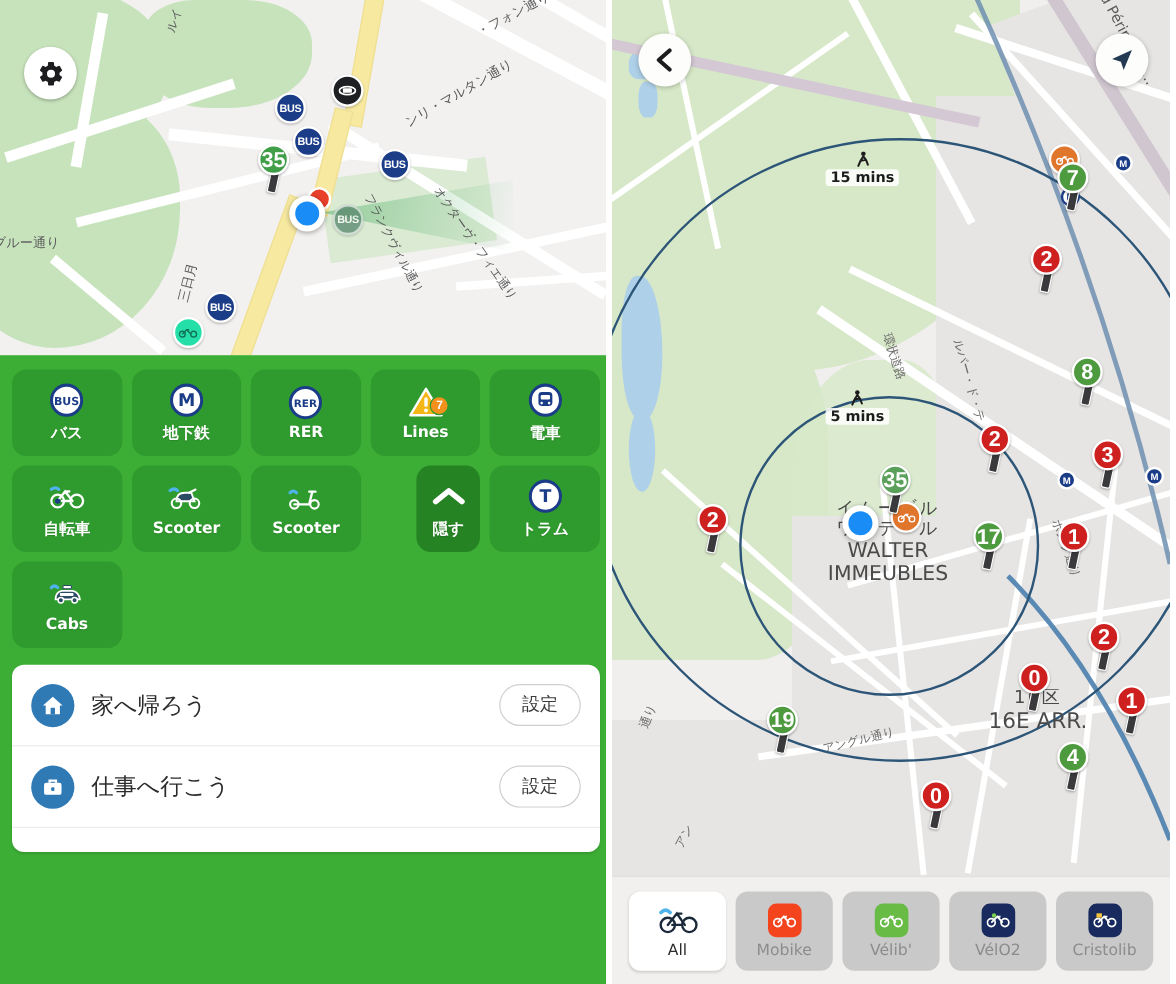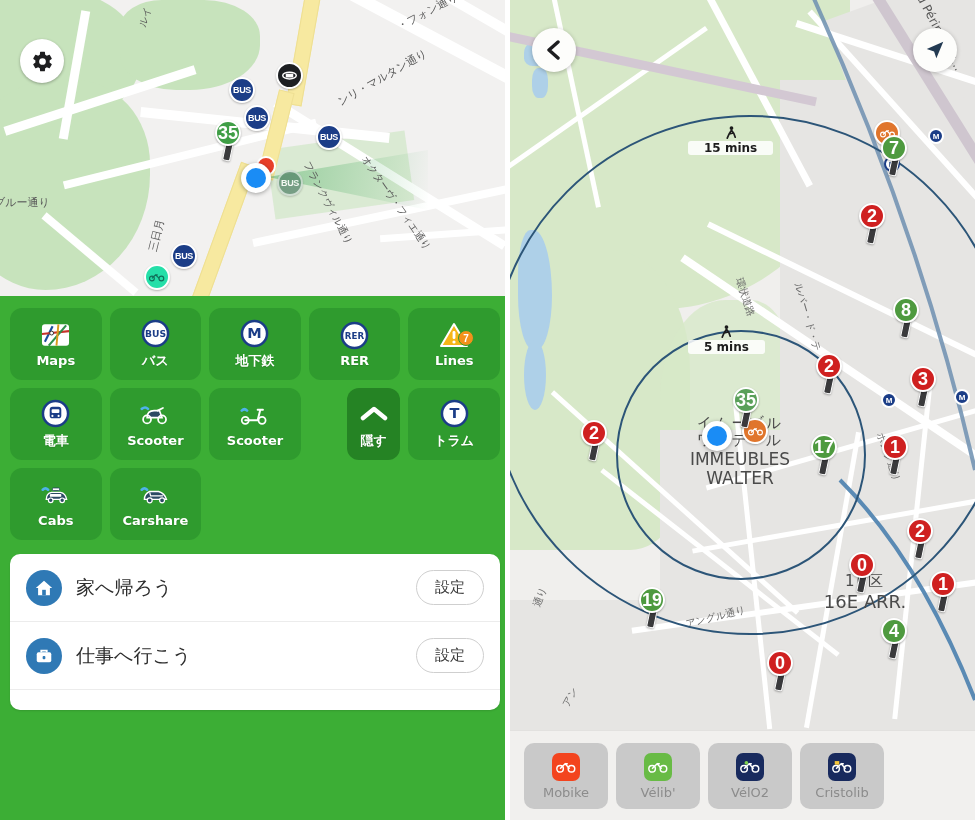--- a/index.html
+++ b/index.html
@@ -197,21 +197,21 @@
   .circle-ring {
     position: absolute; border: 2.5px solid #2c5578; border-radius: 50%;
     background: transparent; z-index: 10;
   }
   .walk-label {
     position: absolute; z-index: 12;
     display: flex; flex-direction: column; align-items: center;
   }
   .walk-time {
     background: rgba(255,255,255,.85); color: #1c1c1c;
-    font-size: 12px; font-weight: bold; padding: 0 16px; border-radius: 3px;
+    font-size: 12px; font-weight: bold; padding: 0 4px; border-radius: 3px;
     font-family: "DejaVu Sans", sans-serif;
   }
   .back-btn {
     position: absolute; left: 22px; top: 28px; width: 44px; height: 44px;
     border-radius: 50%; background: #fdfdfb;
     box-shadow: 0 1px 4px rgba(0,0,0,.25);
     display: flex; align-items: center; justify-content: center; z-index: 50;
     cursor: pointer;
   }
   .locate-btn {
@@ -345,33 +345,20 @@
       <div class="red-flag" style="left:256px;top:156px;"></div>
       <div class="blue-dot-wrap" style="left:241px;top:163px;">
         <div class="blue-dot"></div>
       </div>
     </div>
 
     <div class="green-panel">
 
       <div class="grid">
 
-        <div class="tile">
-          <div class="tile-icon">
-            <svg width="29" height="26" viewBox="0 0 30 26">
-              <rect x="1" y="2" width="28" height="22" rx="3" fill="#fff"></rect>
-              <path d="M4 20 L12 4" stroke="#1b4f9c" stroke-width="2.2" fill="none"></path>
-              <path d="M1 12 L29 9" stroke="#c7342b" stroke-width="2.2" fill="none"></path>
-              <path d="M8 24 L26 3" stroke="#2f8f4a" stroke-width="2.2" fill="none"></path>
-              <path d="M16 24 L18 2" stroke="#d99a1e" stroke-width="2" fill="none"></path>
-              <circle cx="11" cy="11" r="2" fill="#fff" stroke="#333" stroke-width="1"></circle>
-            </svg>
-          </div>
-          <div class="tile-label">Maps</div>
-        </div>
 
         <div class="tile">
           <div class="tile-icon">
             <svg width="29" height="29" viewBox="0 0 30 30">
               <circle cx="15" cy="15" r="13" fill="#fff" stroke="#1b3d87" stroke-width="2.6"></circle>
               <text x="15" y="19" text-anchor="middle" font-size="9.5" font-weight="bold" fill="#1b3d87" font-family="DejaVu Sans">BUS</text>
             </svg>
           </div>
           <div class="tile-label">バス</div>
         </div>
@@ -414,20 +401,32 @@
               <circle cx="15" cy="15" r="13" fill="#fff" stroke="#1b3d87" stroke-width="2.6"></circle>
               <rect x="9" y="8" width="12" height="12" rx="3" fill="#1b3d87"></rect>
               <rect x="11" y="10.5" width="8" height="4" rx="1" fill="#fff"></rect>
               <circle cx="11.8" cy="17.5" r="1.1" fill="#fff"></circle>
               <circle cx="18.2" cy="17.5" r="1.1" fill="#fff"></circle>
             </svg>
           </div>
           <div class="tile-label">電車</div>
         </div>
 
+        <div class="tile">
+          <div class="tile-icon">
+            <svg width="32" height="22" viewBox="0 0 34 22">
+              <path d="M2 4 Q6 1 9 4" stroke="#4eb3ea" stroke-width="3" fill="none" stroke-linecap="round"></path>
+              <circle cx="8" cy="15" r="6" fill="none" stroke="#fff" stroke-width="2.2"></circle>
+              <circle cx="26" cy="15" r="6" fill="none" stroke="#fff" stroke-width="2.2"></circle>
+              <path d="M8 15 L15 6 L22 15 M15 6 L19 6 M12 15 L19 15" stroke="#fff" stroke-width="2.2" fill="none" stroke-linecap="round"></path>
+              <circle cx="8" cy="15" r="2.5" fill="#1b3d87"></circle>
+            </svg>
+          </div>
+          <div class="tile-label">自転車</div>
+        </div>
 
         <div class="tile">
           <div class="tile-icon">
             <svg width="32" height="22" viewBox="0 0 34 22">
               <path d="M2 4 Q6 1 9 4" stroke="#4eb3ea" stroke-width="3" fill="none" stroke-linecap="round"></path>
               <path d="M8 14 Q8 6 16 6 L22 6 L25 14 Z" fill="#2b4a63" stroke="#fff" stroke-width="1.8"></path>
               <circle cx="8" cy="16" r="4.5" fill="none" stroke="#fff" stroke-width="2"></circle>
               <circle cx="25" cy="16" r="4.5" fill="none" stroke="#fff" stroke-width="2"></circle>
               <path d="M20 6 L26 3" stroke="#fff" stroke-width="2" stroke-linecap="round"></path>
             </svg>
@@ -473,32 +472,20 @@
               <rect x="13" y="3" width="8" height="3" rx="1" fill="#fff" stroke="#2b4a63" stroke-width="1"></rect>
               <path d="M6 16 Q6 9 12 8 L22 8 Q28 9 29 16 Z" fill="#2b4a63" stroke="#fff" stroke-width="1.6"></path>
               <rect x="10" y="10" width="13" height="3" rx="1" fill="#fff"></rect>
               <circle cx="11" cy="17" r="2.6" fill="#2b4a63" stroke="#fff" stroke-width="1.4"></circle>
               <circle cx="24" cy="17" r="2.6" fill="#2b4a63" stroke="#fff" stroke-width="1.4"></circle>
             </svg>
           </div>
           <div class="tile-label">Cabs</div>
         </div>
 
-        <div class="tile">
-          <div class="tile-icon">
-            <svg width="32" height="22" viewBox="0 0 34 22">
-              <path d="M2 5 Q5 2 8 5" stroke="#4eb3ea" stroke-width="3" fill="none" stroke-linecap="round"></path>
-              <path d="M5 16 Q5 10 11 7 L21 7 Q28 9 30 16 Z" fill="#2b4a63" stroke="#fff" stroke-width="1.6"></path>
-              <path d="M11 8 L12 12 L26 12" stroke="#fff" stroke-width="1.4" fill="none"></path>
-              <circle cx="11" cy="17" r="2.8" fill="#2b4a63" stroke="#fff" stroke-width="1.4"></circle>
-              <circle cx="25" cy="17" r="2.8" fill="#2b4a63" stroke="#fff" stroke-width="1.4"></circle>
-            </svg>
-          </div>
-          <div class="tile-label">Carshare</div>
-        </div>
 
 
       </div>
 
 
       <div class="dest-card">
         <div class="dest-row">
           <div class="dest-icon">
             <svg width="20" height="20" viewBox="0 0 22 22">
               <path d="M11 3 L20 11 L17.5 11 L17.5 19 L4.5 19 L4.5 11 L2 11 Z" fill="#fff"></path>
@@ -587,22 +574,22 @@
       <div class="rm-label" style="left:215px;top:290px;transform:rotate(72deg);">環状道路</div>
       <div class="rm-label" style="left:262px;top:310px;transform:rotate(74deg);">ルバー・ド・テ</div>
       <div class="rm-label" style="left:353px;top:450px;transform:rotate(70deg);">ボンプ通り</div>
       <div class="rm-label" style="left:175px;top:610px;transform:rotate(-14deg);">アングル通り</div>
       <div class="rm-label" style="left:20px;top:590px;transform:rotate(-70deg);">通り</div>
       <div class="rm-label" style="left:50px;top:690px;transform:rotate(-62deg);">アン</div>
 
       <div class="place-name" style="left:120px;top:415px;width:220px;">
         <span class="place-jp">イムーブル</span>
         <span class="place-jp">ワルテール</span>
+        <span class="place-en">WALTER</span>
         <span class="place-en">IMMEUBLES</span>
-        <span class="place-en">WALTER</span>
       </div>
 
       <div class="district" style="left:290px;top:572px;width:130px;">
         <span class="d-jp">16区</span>
         <span class="d-en">16E ARR.</span>
       </div>
 
       <div class="metro-pin solid" style="left:418px;top:128px;">M</div>
       <div class="metro-pin" style="left:374px;top:156px;">M</div>
       <div class="metro-pin solid" style="left:444px;top:389px;">M</div>
@@ -698,20 +685,31 @@
 
       <div class="locate-btn">
         <svg width="22" height="22" viewBox="0 0 24 24">
           <path d="M21 3 L3 11 L11 13.5 L13.5 21 Z" fill="#233a52"></path>
         </svg>
       </div>
     </div>
 
     <div class="bottom-bar">
 
+      <div class="provider active">
+        <div class="provider-icon">
+          <svg width="34" height="24" viewBox="0 0 36 24">
+            <path d="M3 5 Q7 1 11 5" stroke="#4eb3ea" stroke-width="3.2" fill="none" stroke-linecap="round"></path>
+            <circle cx="9" cy="16" r="6.3" fill="none" stroke="#1b2a3a" stroke-width="2.1"></circle>
+            <circle cx="28" cy="16" r="6.3" fill="none" stroke="#1b2a3a" stroke-width="2.1"></circle>
+            <path d="M9 16 L17 6 L24 16 M17 6 L21 6 M13 16 L21 16" stroke="#1b2a3a" stroke-width="2.1" fill="none" stroke-linecap="round"></path>
+          </svg>
+        </div>
+        <div class="provider-label">All</div>
+      </div>
 
       <div class="provider">
         <div class="provider-icon">
           <div class="pbox" style="background:#f3441e;">
             <svg width="20" height="14" viewBox="0 0 22 14">
               <circle cx="4.5" cy="9" r="3.6" fill="none" stroke="#fff" stroke-width="1.6"></circle>
               <circle cx="17" cy="9" r="3.6" fill="none" stroke="#fff" stroke-width="1.6"></circle>
               <path d="M4.5 9 L10 3.5 L15 9 M10 3.5 L13 3.5" stroke="#fff" stroke-width="1.6" fill="none"></path>
             </svg>
           </div>

